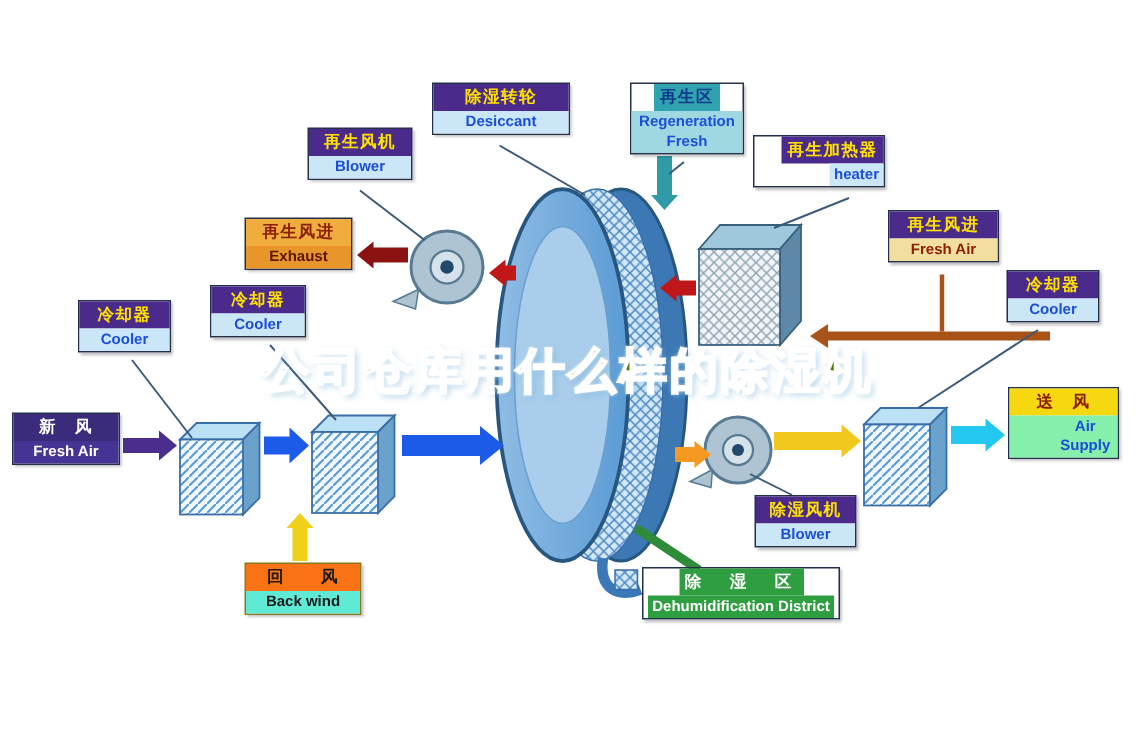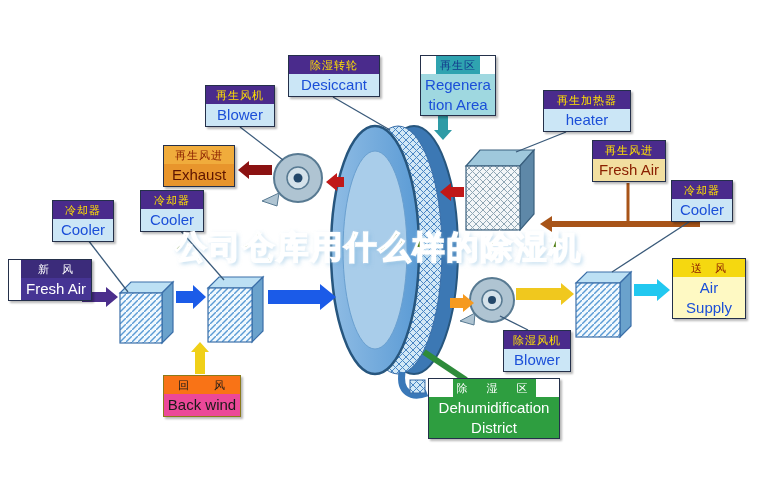--- a/index.html
+++ b/index.html
@@ -6,38 +6,38 @@
   .stage{
     position:relative;width:757px;height:488px;background:#ffffff;overflow:hidden;
     font-family:"Liberation Sans","DejaVu Sans",sans-serif;
   }
   .stage svg{position:absolute;left:0;top:0;z-index:1;}
   .label{
     position:absolute;display:flex;flex-direction:column;text-align:center;
     font-size:11px;line-height:1.3;z-index:5;border:1px solid #24304a;
     box-shadow:1.5px 1.5px 2px rgba(0,0,0,.28);
   }
-  .label .zh{padding:2px 4px;font-weight:normal;white-space:nowrap;letter-spacing:1px;}
-  .label .en{padding:1px 3px;font-weight:normal;font-size:15px;}
+  .label .zh{padding:2px 4px;font-weight:bold;white-space:nowrap;letter-spacing:1px;}
+  .label .en{padding:1px 3px;font-weight:bold;font-size:10px;}
   
   .scheme-purple .zh{background:#4a2b8c;color:#ffe000;}
   .scheme-purple .en{background:#cbe6f6;color:#1b4fd8;}
   .scheme-teal   .zh{background:#2fa3b0;color:#123a8c;}
   .scheme-teal   .en{background:#9fd8e0;color:#1b4fd8;word-break:break-all;}
   .scheme-orange .zh{background:#f0ac3c;color:#8b2000;}
   .scheme-orange .en{background:#e8952c;color:#5e1400;}
   .scheme-purple-fa .zh{background:#4a2b8c;color:#ffe000;}
   .scheme-purple-fa .en{background:#f2dfa0;color:#8b2000;}
   .scheme-indigo .zh{background:#3b2b7a;color:#ffffff;}
   .scheme-indigo .en{background:#463494;color:#ffffff;}
   .scheme-yellow .zh{background:#f97316;color:#1a1a1a;}
-  .scheme-yellow .en{background:#ec4899;color:#1a1a1a;}
+  .scheme-yellow .en{background:#5eead4;color:#1a1a1a;}
   .scheme-yellow{border-color:#8b7a1a;}
   .scheme-supply .zh{background:#f5d810;color:#8b1a00;}
-  .scheme-supply .en{background:#fef9c3;color:#1b4fd8;}
+  .scheme-supply .en{background:#86efac;color:#1b4fd8;padding-left:32px;}
   .scheme-green  .zh{background:#2e9e40;color:#ffffff;letter-spacing:4px;}
   .scheme-green  .en{background:#2e9e40;color:#ffffff;}
   .watermark{
     position:absolute;left:0;right:0;top:226px;z-index:9;text-align:center;
     font-size:32px;font-weight:bold;letter-spacing:2px;color:#4d7c0f;
     -webkit-text-stroke:1.5px #ffffff;
     text-shadow:0 0 3px #ffffff,2px 2px 4px rgba(100,170,215,.55);
     pointer-events:none;white-space:nowrap;
   }
 </style>
@@ -141,29 +141,29 @@
     </g>
   </svg>
 
   <div class="label scheme-purple" style="left:288px;top:55px;width:90px;">
     <span class="zh">除湿转轮</span>
     <span class="en">Desiccant</span>
   </div>
 
   <div class="label scheme-teal" style="left:420px;top:55px;width:74px;align-items:center;">
     <span class="zh">再生区</span>
-    <span class="en">Regeneration Area</span>
+    <span class="en">Regeneration Fresh</span>
   </div>
 
   <div class="label scheme-purple" style="left:205px;top:85px;width:68px;">
     <span class="zh">再生风机</span>
     <span class="en">Blower</span>
   </div>
 
-  <div class="label scheme-purple" style="left:543px;top:90px;width:86px;">
+  <div class="label scheme-purple" style="left:502px;top:90px;width:86px;align-items:flex-end;">
     <span class="zh">再生加热器</span>
     <span class="en">heater</span>
   </div>
 
   <div class="label scheme-orange" style="left:163px;top:145px;width:70px;">
     <span class="zh">再生风进</span>
     <span class="en">Exhaust</span>
   </div>
 
   <div class="label scheme-purple" style="left:140px;top:190px;width:62px;">
@@ -179,21 +179,21 @@
   <div class="label scheme-purple-fa" style="left:592px;top:140px;width:72px;">
     <span class="zh">再生风进</span>
     <span class="en">Fresh Air</span>
   </div>
 
   <div class="label scheme-purple" style="left:671px;top:180px;width:60px;">
     <span class="zh">冷却器</span>
     <span class="en">Cooler</span>
   </div>
 
-  <div class="label scheme-indigo" style="left:8px;top:259px;width:70px;padding-left:12px;">
+  <div class="label scheme-indigo" style="left:8px;top:275px;width:70px;">
     <span class="zh">新　风</span>
     <span class="en">Fresh Air</span>
   </div>
 
   <div class="label scheme-yellow" style="left:163px;top:375px;width:76px;">
     <span class="zh">回　　风</span>
     <span class="en">Back wind</span>
   </div>
 
   <div class="label scheme-supply" style="left:672px;top:258px;width:72px;">

